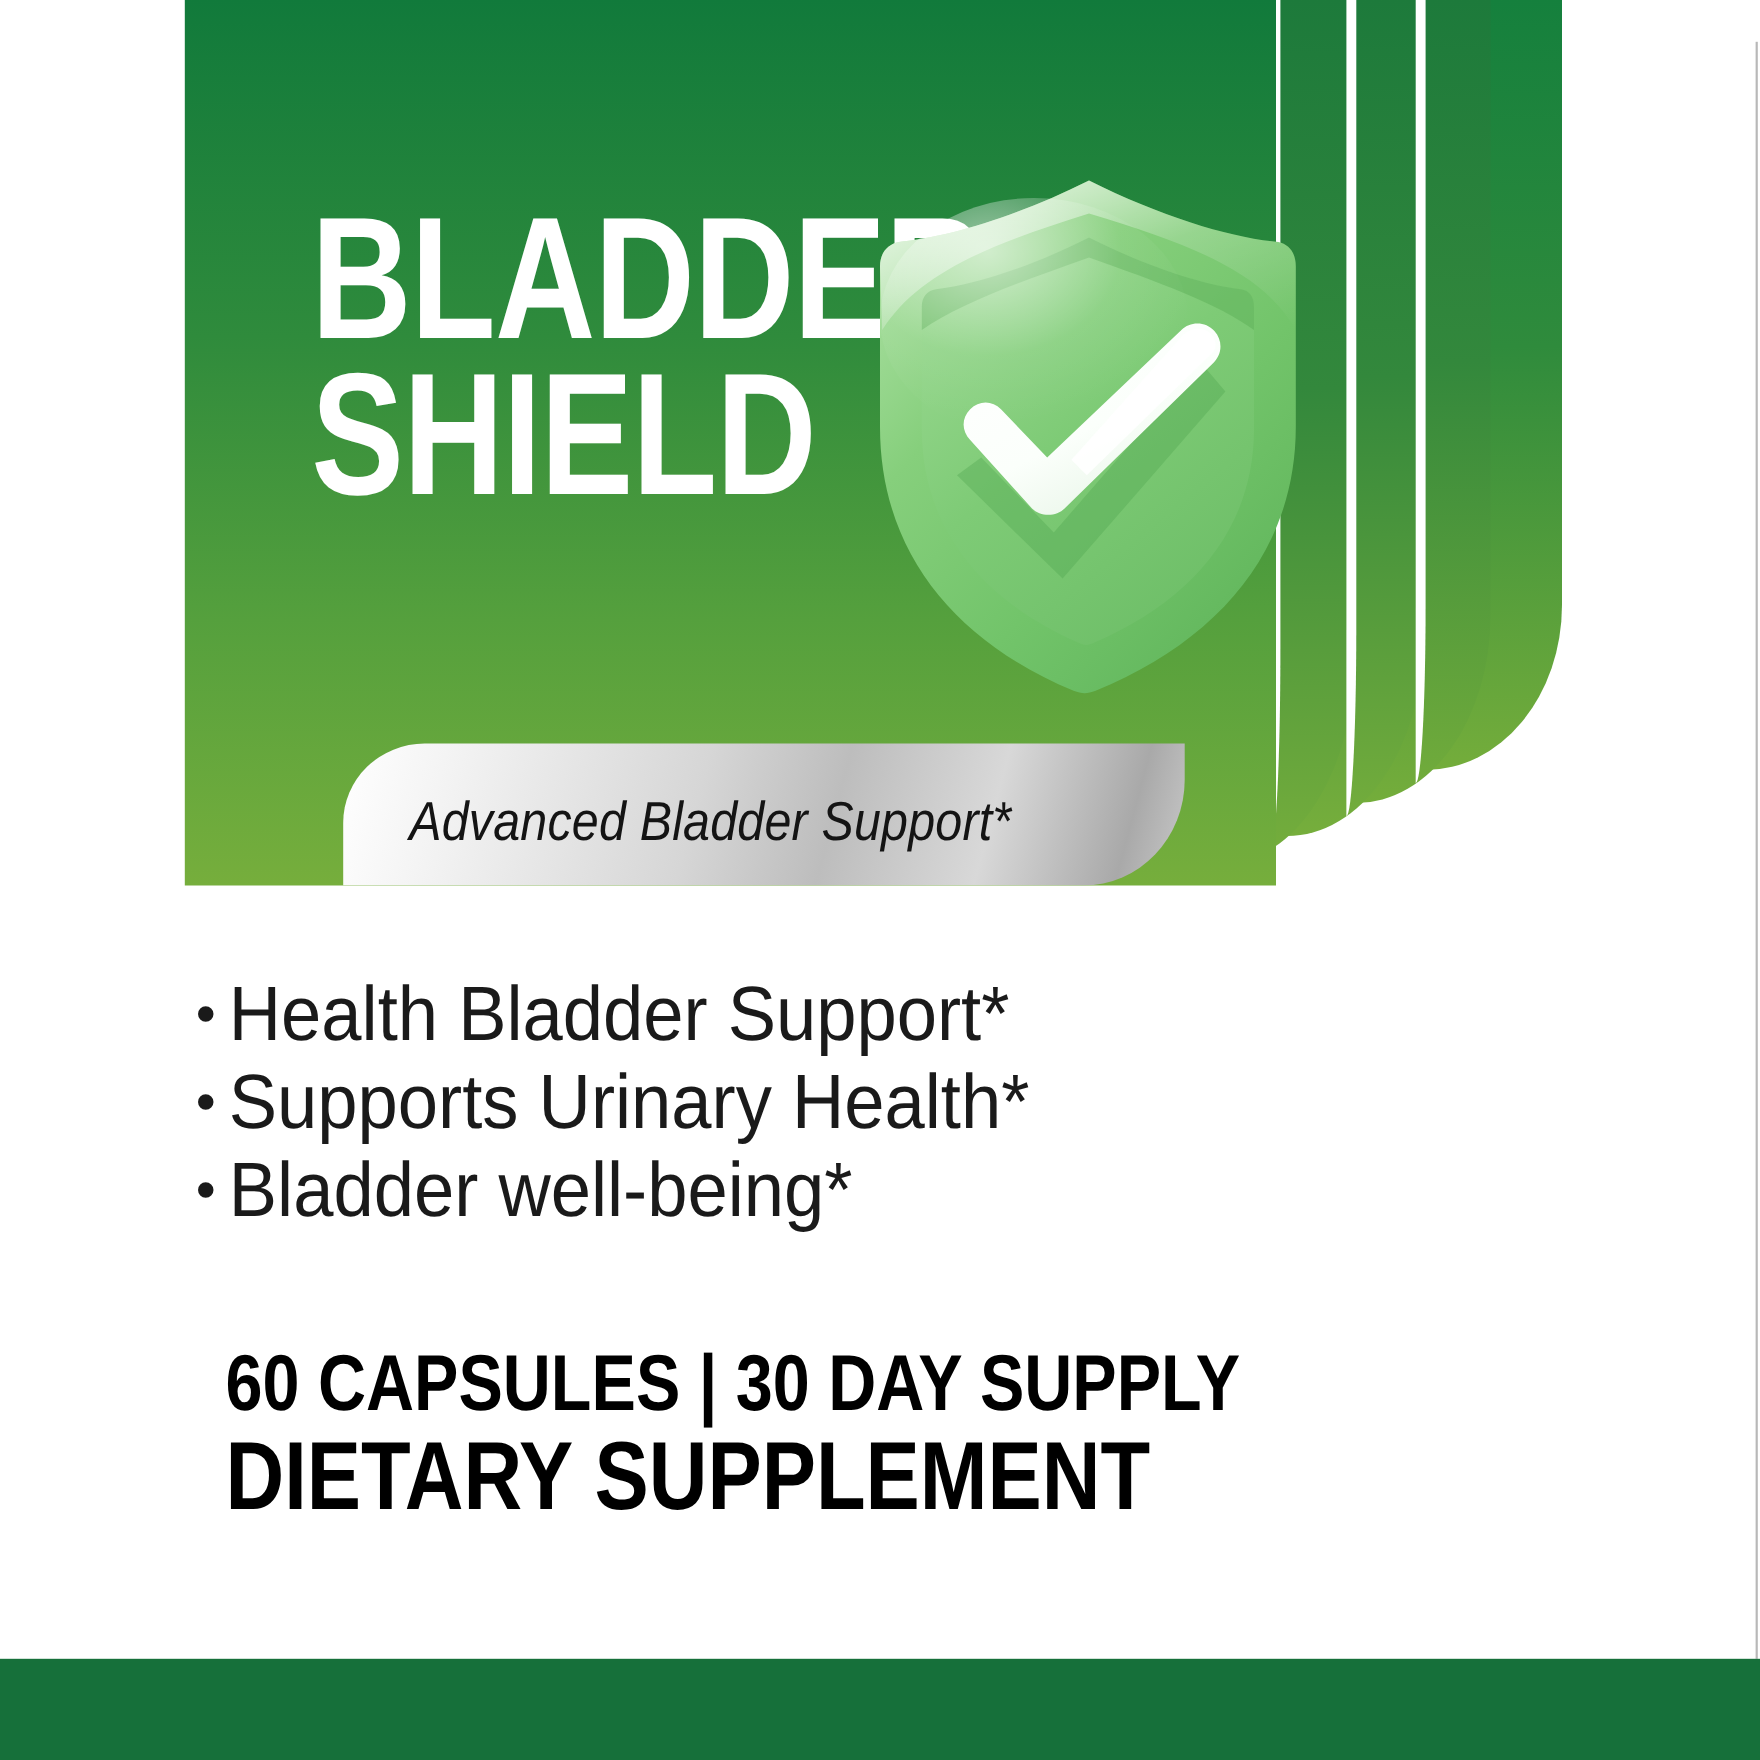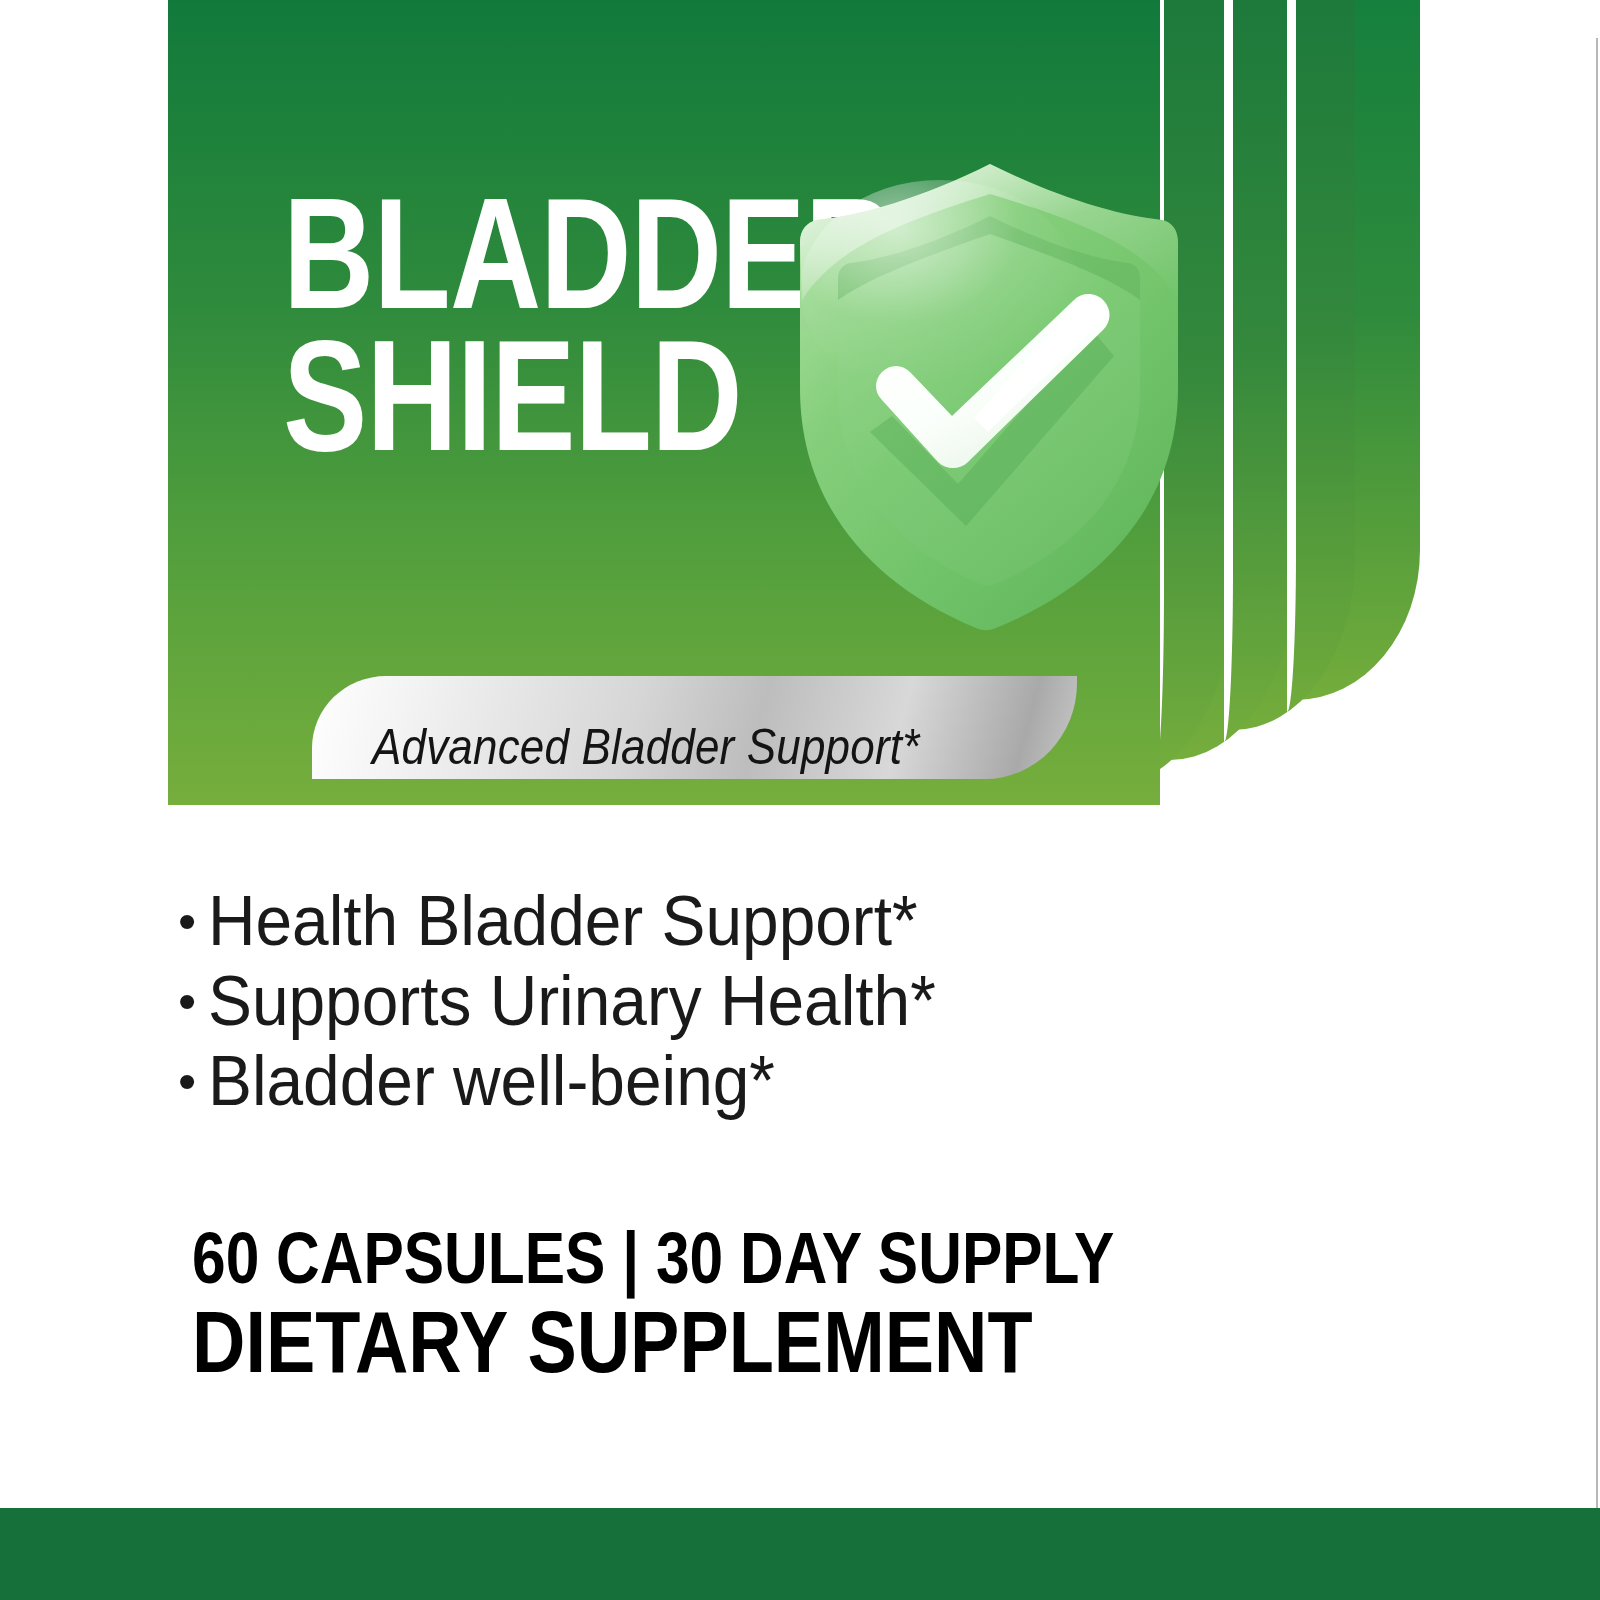--- a/index.html
+++ b/index.html
@@ -86,21 +86,21 @@
     letter-spacing:-1px;
     transform:scaleX(0.80);
     transform-origin:left center;
     white-space:nowrap;
   }
 
   
   #support-banner {
     position:absolute;
     left:144px; top:676px;
-    width:765px; height:103px;
+    width:765px; height:129px;
     background:linear-gradient(105deg,#ffffff 0%,#f4f4f4 12%,#d6d6d6 42%,#bdbdbd 58%,#d8d8d8 76%,#a9a9a9 92%,#c9c9c9 100%);
     border-top-left-radius:74px 72px;
     border-bottom-right-radius:92px 96px;
   }
   #support-banner-text {
     position:absolute;
     left:60px; top:42px;
     color:#141414;
     font-family:"Liberation Sans Narrow","Liberation Sans", sans-serif;
     font-style:italic;
@@ -144,21 +144,21 @@
   }
   .benefit-label {
     display:inline-block;
     transform:scaleX(0.94);
     transform-origin:left center;
   }
 
   
   #pack-info {
     position:absolute;
-    left:192px; top:1222px;
+    left:205px; top:1222px;
     width:1100px;
   }
   .pack-line {
     display:block;
     color:#000000;
     font-family:"Liberation Sans Narrow","Liberation Sans", sans-serif;
     font-weight:bold;
     font-size:74px;
     line-height:1.02;
     letter-spacing:0px;

